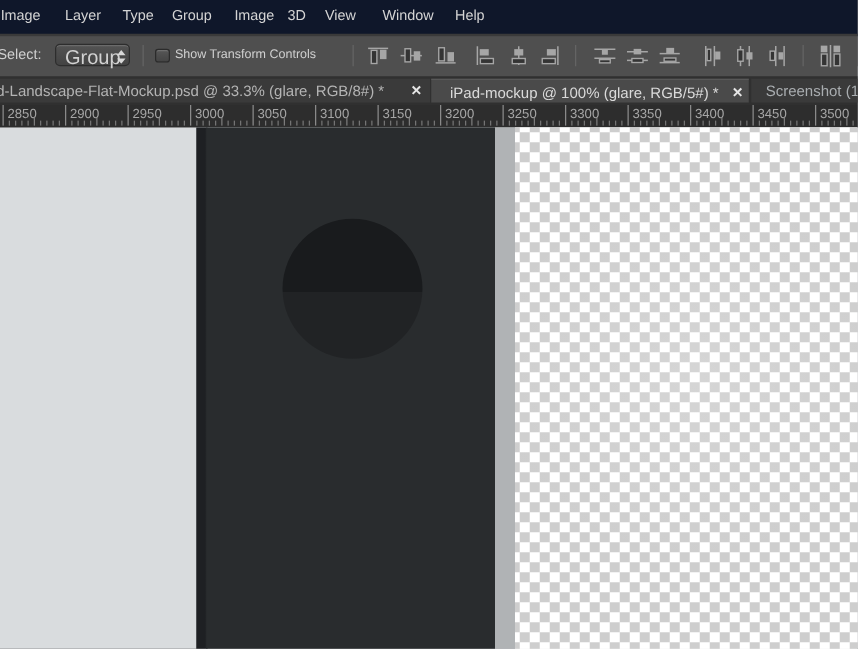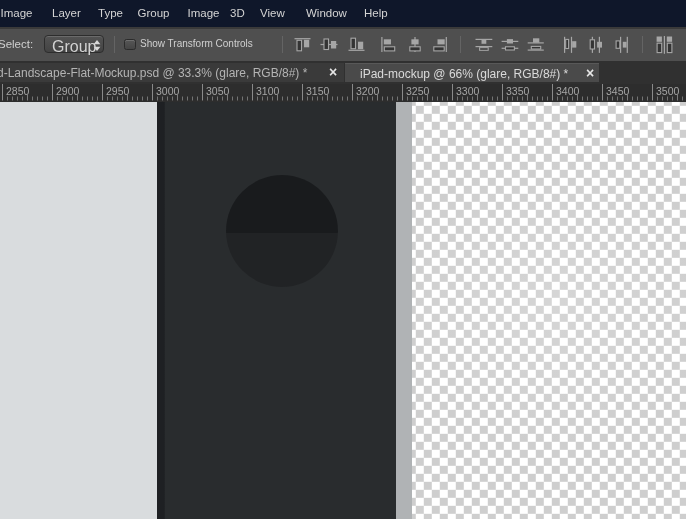--- a/index.html
+++ b/index.html
@@ -133,22 +133,25 @@
       </g>
     </svg>
   </div>
 
   <div id="tabbar">
     <div class="tab" id="tab1">
       <span class="lbl">d-Landscape-Flat-Mockup.psd @ 33.3% (glare, RGB/8#) *</span>
       <span class="x">×</span>
     </div>
     <div class="tab" id="tab2">
-      <span class="lbl">iPad-mockup @ 66% (glare, RGB/8#) *</span>
+      <span class="lbl">iPad-mockup @ 100% (glare, RGB/5#) *</span>
       <span class="x">×</span>
+    </div>
+    <div class="tab" id="tab3">
+      <span class="lbl">Screenshot (1</span>
     </div>
   </div>
 
   <svg id="ruler" width="686" height="18" viewBox="0 0 686 18">
     <rect x="2" y="0" width="1" height="16.5" fill="#8a8a8a"></rect>
     <text x="6" y="10.5" font-size="10.5" fill="#a6a6a6" font-family="Liberation Sans">2850</text>
     <rect x="7" y="12.5" width="1" height="4" fill="#747474"></rect>
     <rect x="12" y="12.5" width="1" height="4" fill="#747474"></rect>
     <rect x="17" y="12.5" width="1" height="4" fill="#747474"></rect>
     <rect x="22" y="12.5" width="1" height="4" fill="#747474"></rect>

